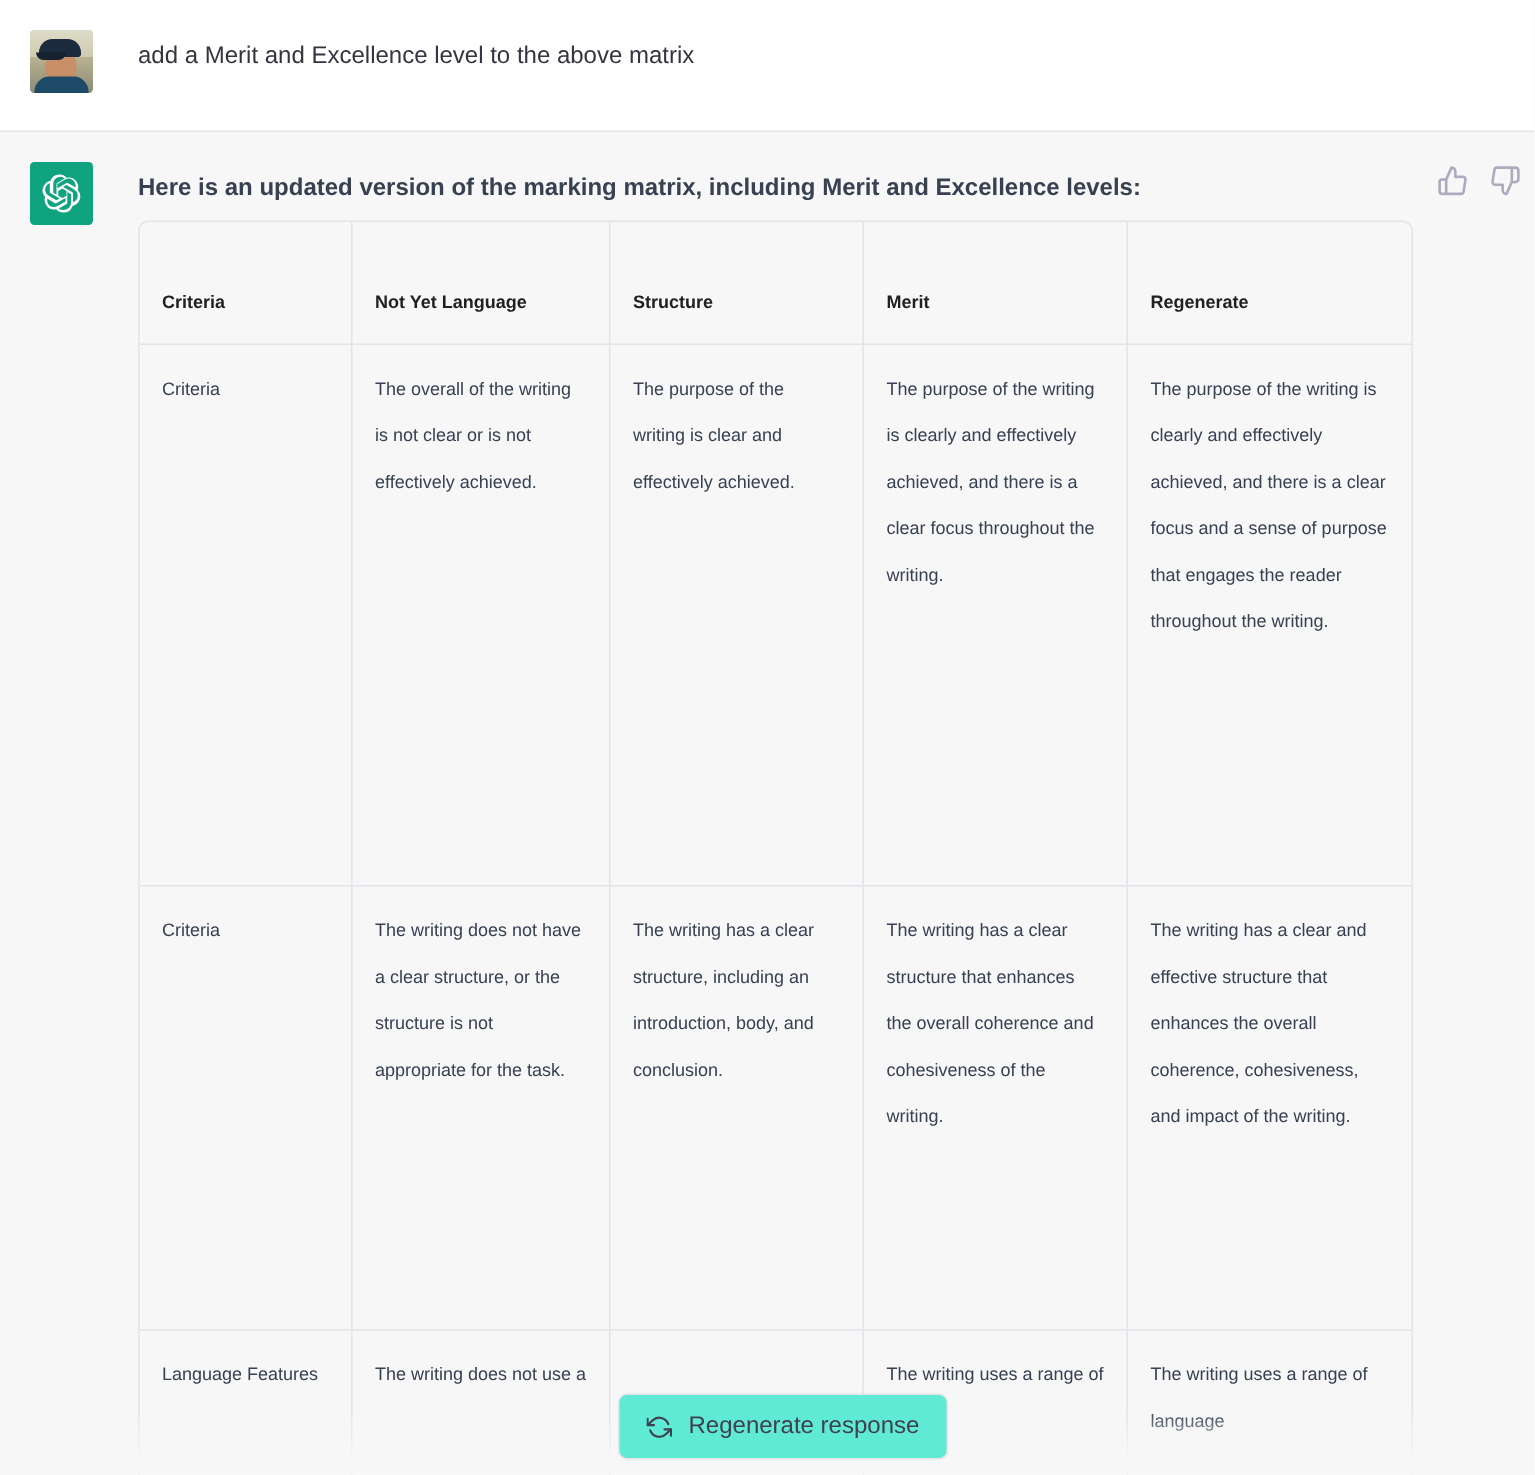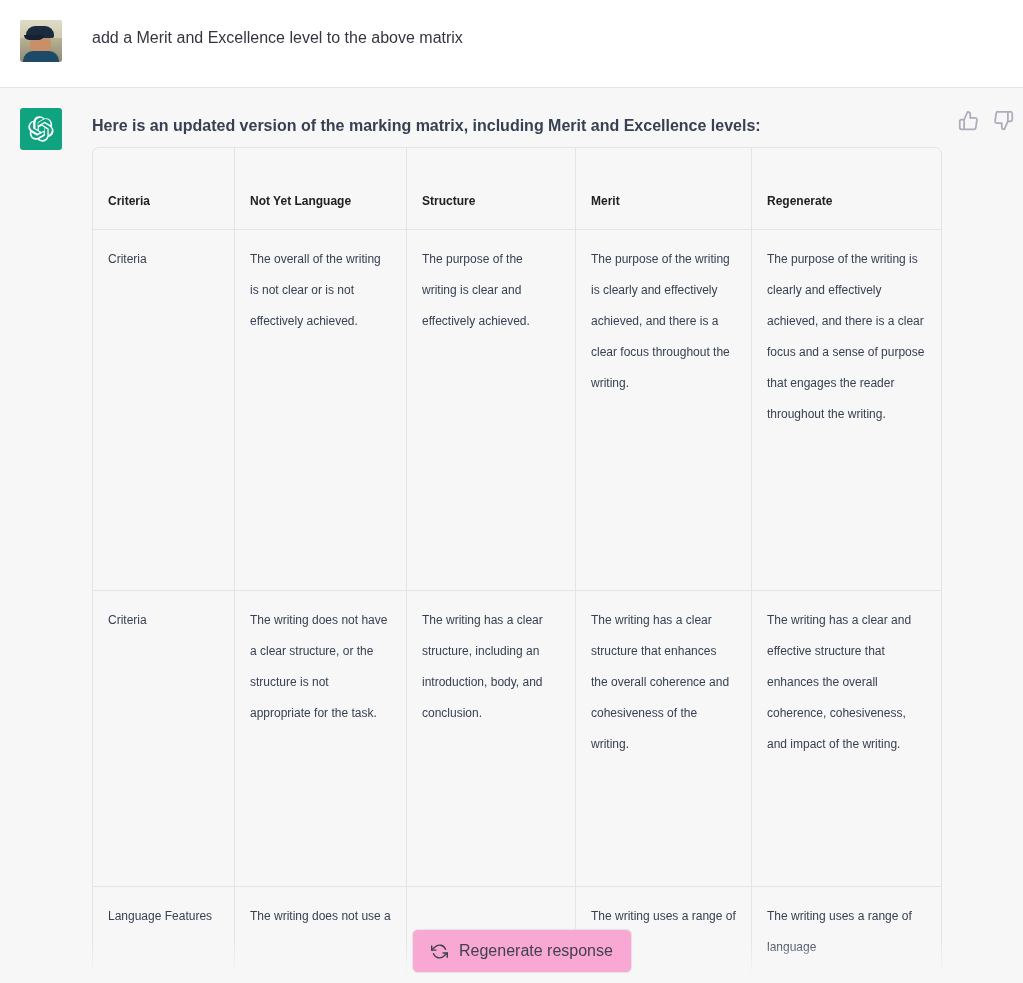--- a/index.html
+++ b/index.html
@@ -193,21 +193,21 @@
   }
 
   
   .regen-btn {
     position: absolute;
     left: 412px;
     top: 929px;
     display: flex;
     align-items: center;
     gap: 11px;
-    background: #f9a8d4;
+    background: #5eead4;
     border: 1px solid #e5e5e6;
     border-radius: 6px;
     padding: 12px 18px;
     font-size: 16px;
     color: #40414f;
     cursor: pointer;
     z-index: 6;
     box-shadow: 0 0 2px rgba(0,0,0,0.03);
   }
   .regen-btn .regen-icon {

